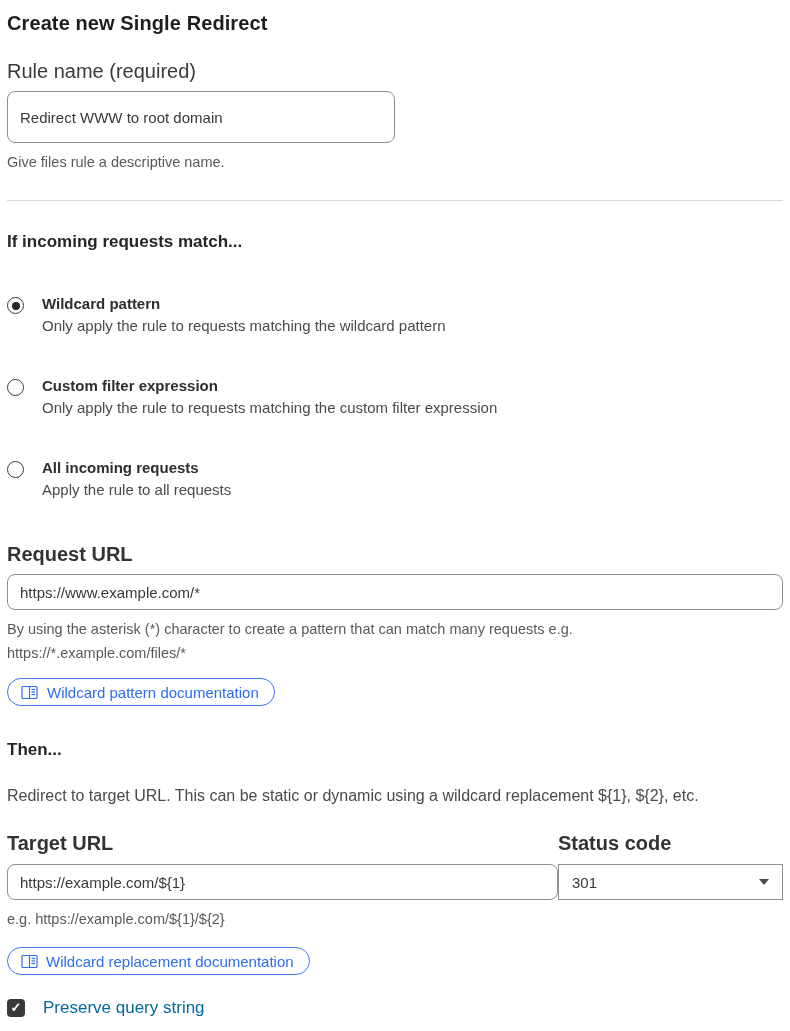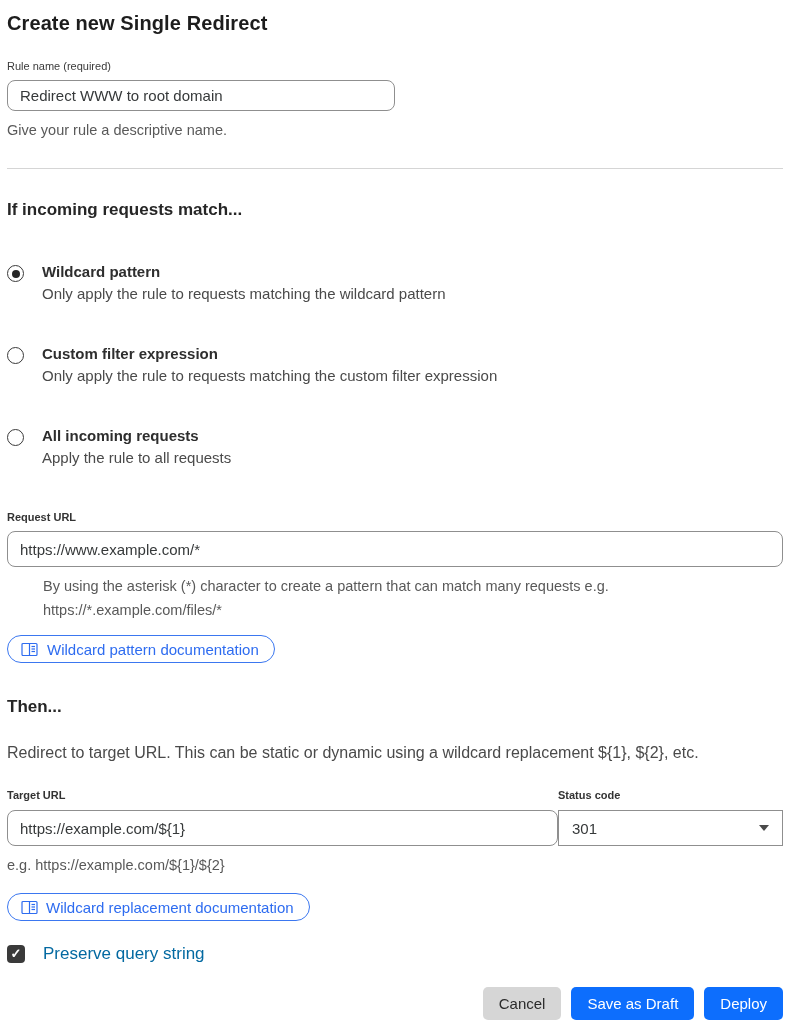--- a/index.html
+++ b/index.html
@@ -15,46 +15,46 @@
   }
 
   .page-title {
     font-size: 20px;
     font-weight: 700;
     color: #1d1d1d;
     margin-top: 4px;
     letter-spacing: 0.1px;
   }
 
-  .field-label { font-size: 11px; color: #3a3a3a; margin-top: 25px; }
+  .field-label { font-size: 20px; color: #3a3a3a; margin-top: 25px; }
   .field-label.semibold { font-weight: 700; color: #333; }
 
   .text-input {
     display: block;
     margin-top: 8px;
-    height: 31px;
+    height: 52px;
     border: 1px solid #8f8f8f;
     border-radius: 8px;
     padding: 0 12px;
     font-family: "Liberation Sans", sans-serif;
     font-size: 15px;
     color: #36393a;
     background: #fff;
     outline: none;
   }
   .rule-name-input { width: 388px; }
   .wide-input { width: 100%; height: 36px; }
 
   .helper-text {
     margin-top: 7px;
     font-size: 14.5px;
     color: #595959;
     line-height: 24px;
   }
-  .helper-wrap { max-width: 720px; margin-left: 36px; }
+  .helper-wrap { max-width: 720px; }
 
   hr.section-divider {
     margin-top: 26px;
     border: none;
     border-top: 1px solid #d5d5d5;
   }
 
   .section-heading {
     margin-top: 31px;
     font-size: 17px;
@@ -179,21 +179,21 @@
 </style>
 </head>
 <body>
 
 
 
 <h1 class="page-title">Create new Single Redirect</h1>
 
 <div class="field-label">Rule name (required)</div>
 <input class="text-input rule-name-input" type="text" value="Redirect WWW to root domain" style="">
-<div class="helper-text">Give your rule a descriptive name.</div>
+<div class="helper-text">Give files rule a descriptive name.</div>
 
 <hr class="section-divider">
 
 <h2 class="section-heading">If incoming requests match...</h2>
 
 <div class="radio-item">
   <span class="radio-control checked"></span>
   <div class="radio-text">
     <div class="radio-label">Wildcard pattern</div>
     <div class="radio-desc">Only apply the rule to requests matching the wildcard pattern</div>

